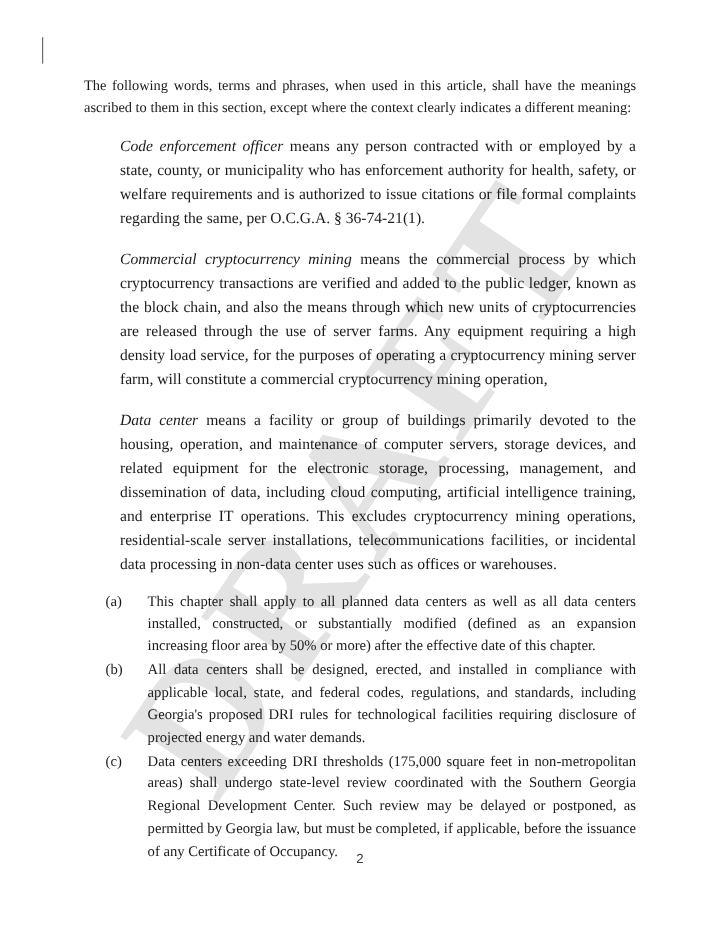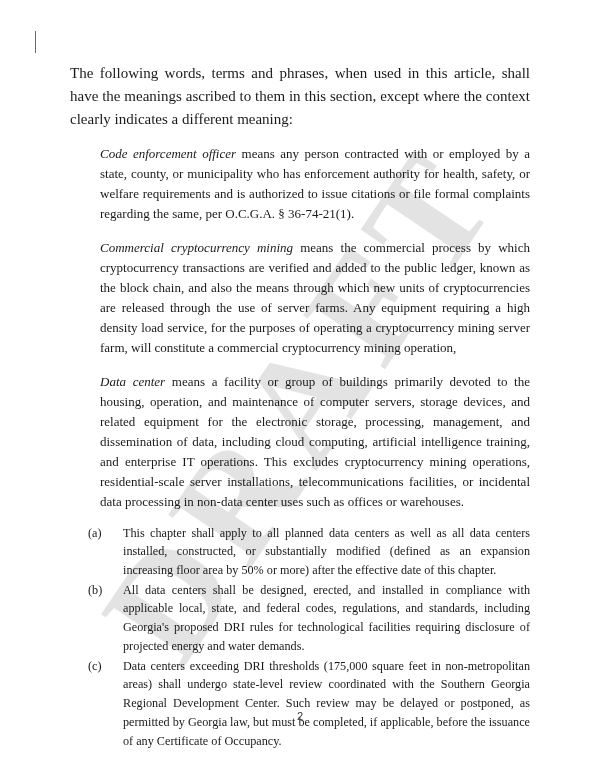--- a/index.html
+++ b/index.html
@@ -83,21 +83,21 @@
     vertical-align: 1px;
     height: 11px;
   }
   #applicability-heading {
     margin-top: 21px;
     margin-bottom: 9px;
   }
   #applicability-heading .blank { width: 54px; }
 
   .lede {
-    font-size: 15px;
+    font-size: 12px;
     line-height: 1.52;
     text-align: justify;
     margin: 0 0 12px 0;
   }
 
   .def-block {
     margin-left: 30px;
     width: 430px;
   }
   .def-para {

